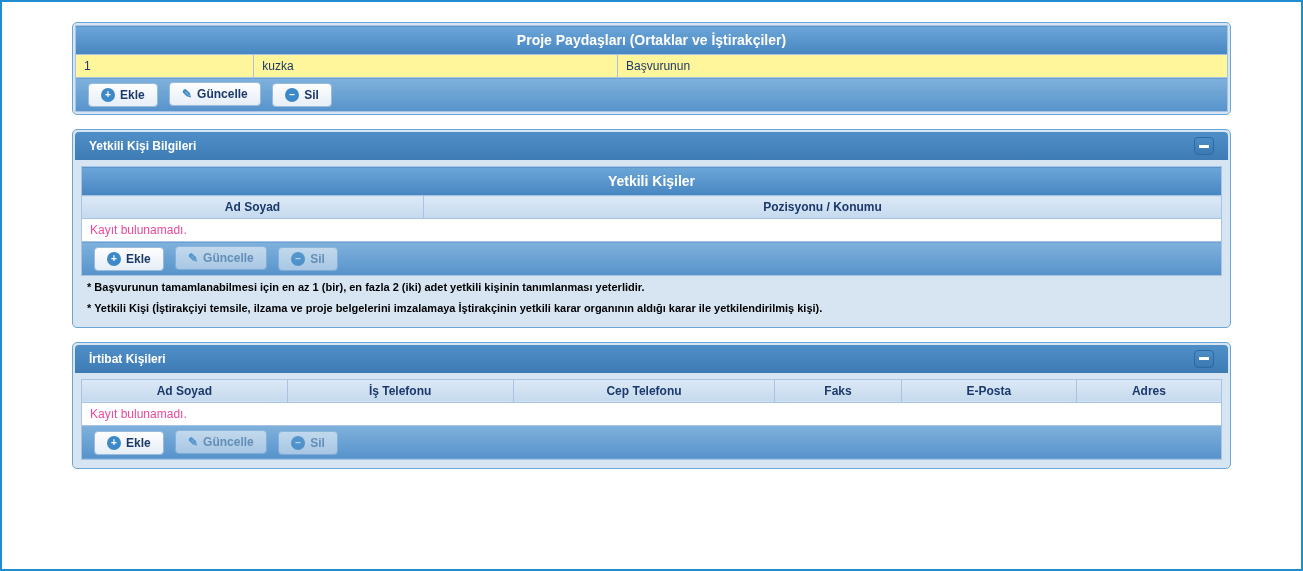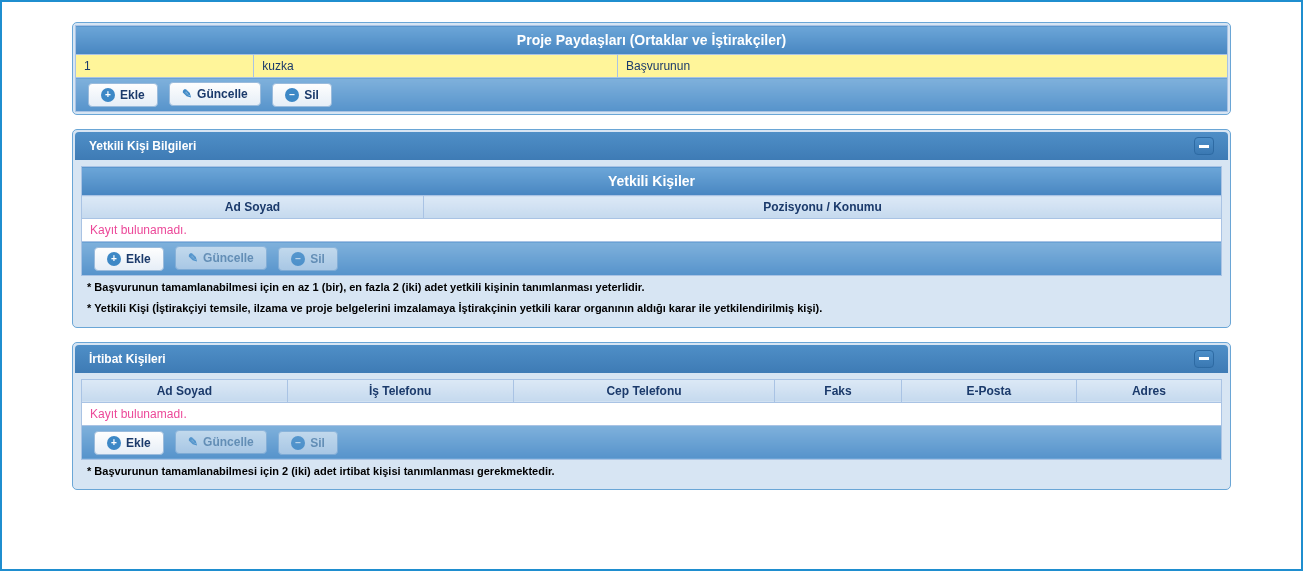--- a/index.html
+++ b/index.html
@@ -233,17 +233,16 @@
             <span>Güncelle</span>
           </span>
           <span class="btn disabled">
             <span class="ico">−</span>
             <span>Sil</span>
           </span>
         </td>
             </tr>
       </tbody>
         </table>
-      <div class="notes">* Başvurunun tamamlanabilmesi için 2 (iki) adet irtibat kişisi tanımlanması gerekmektedir.</div>
     </div>
   </div>
 
 </div>
 
 </body></html>

